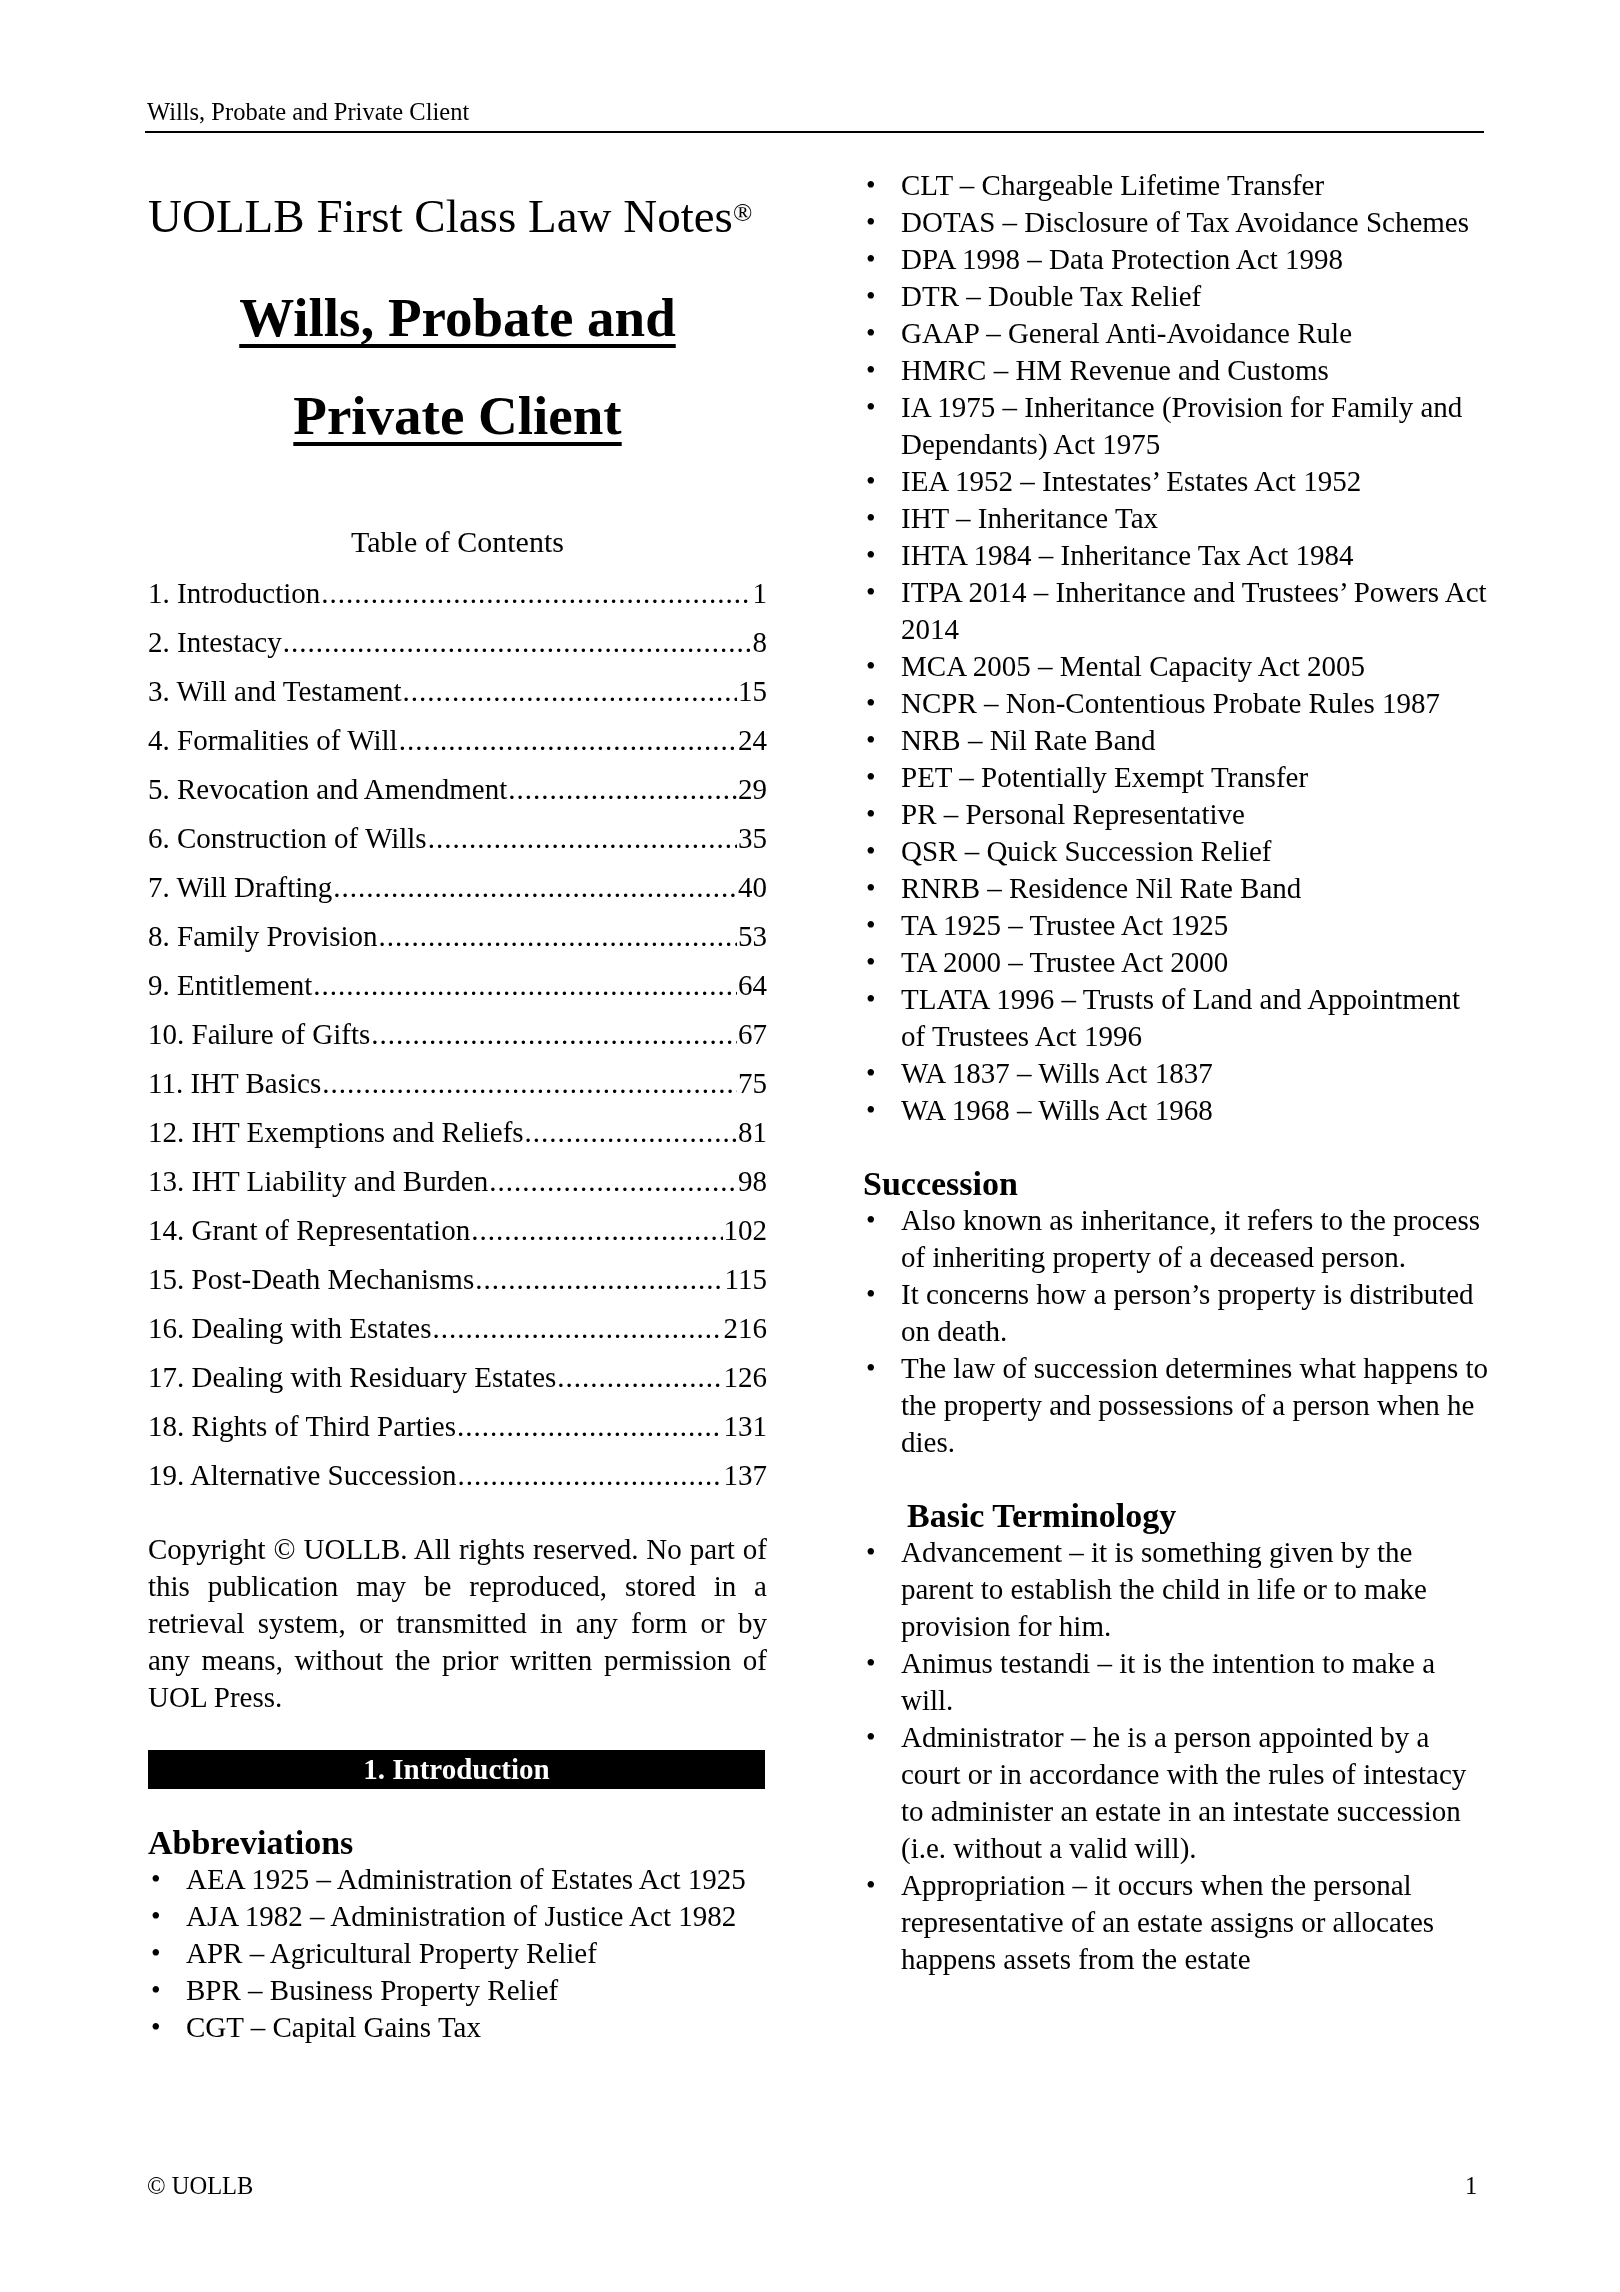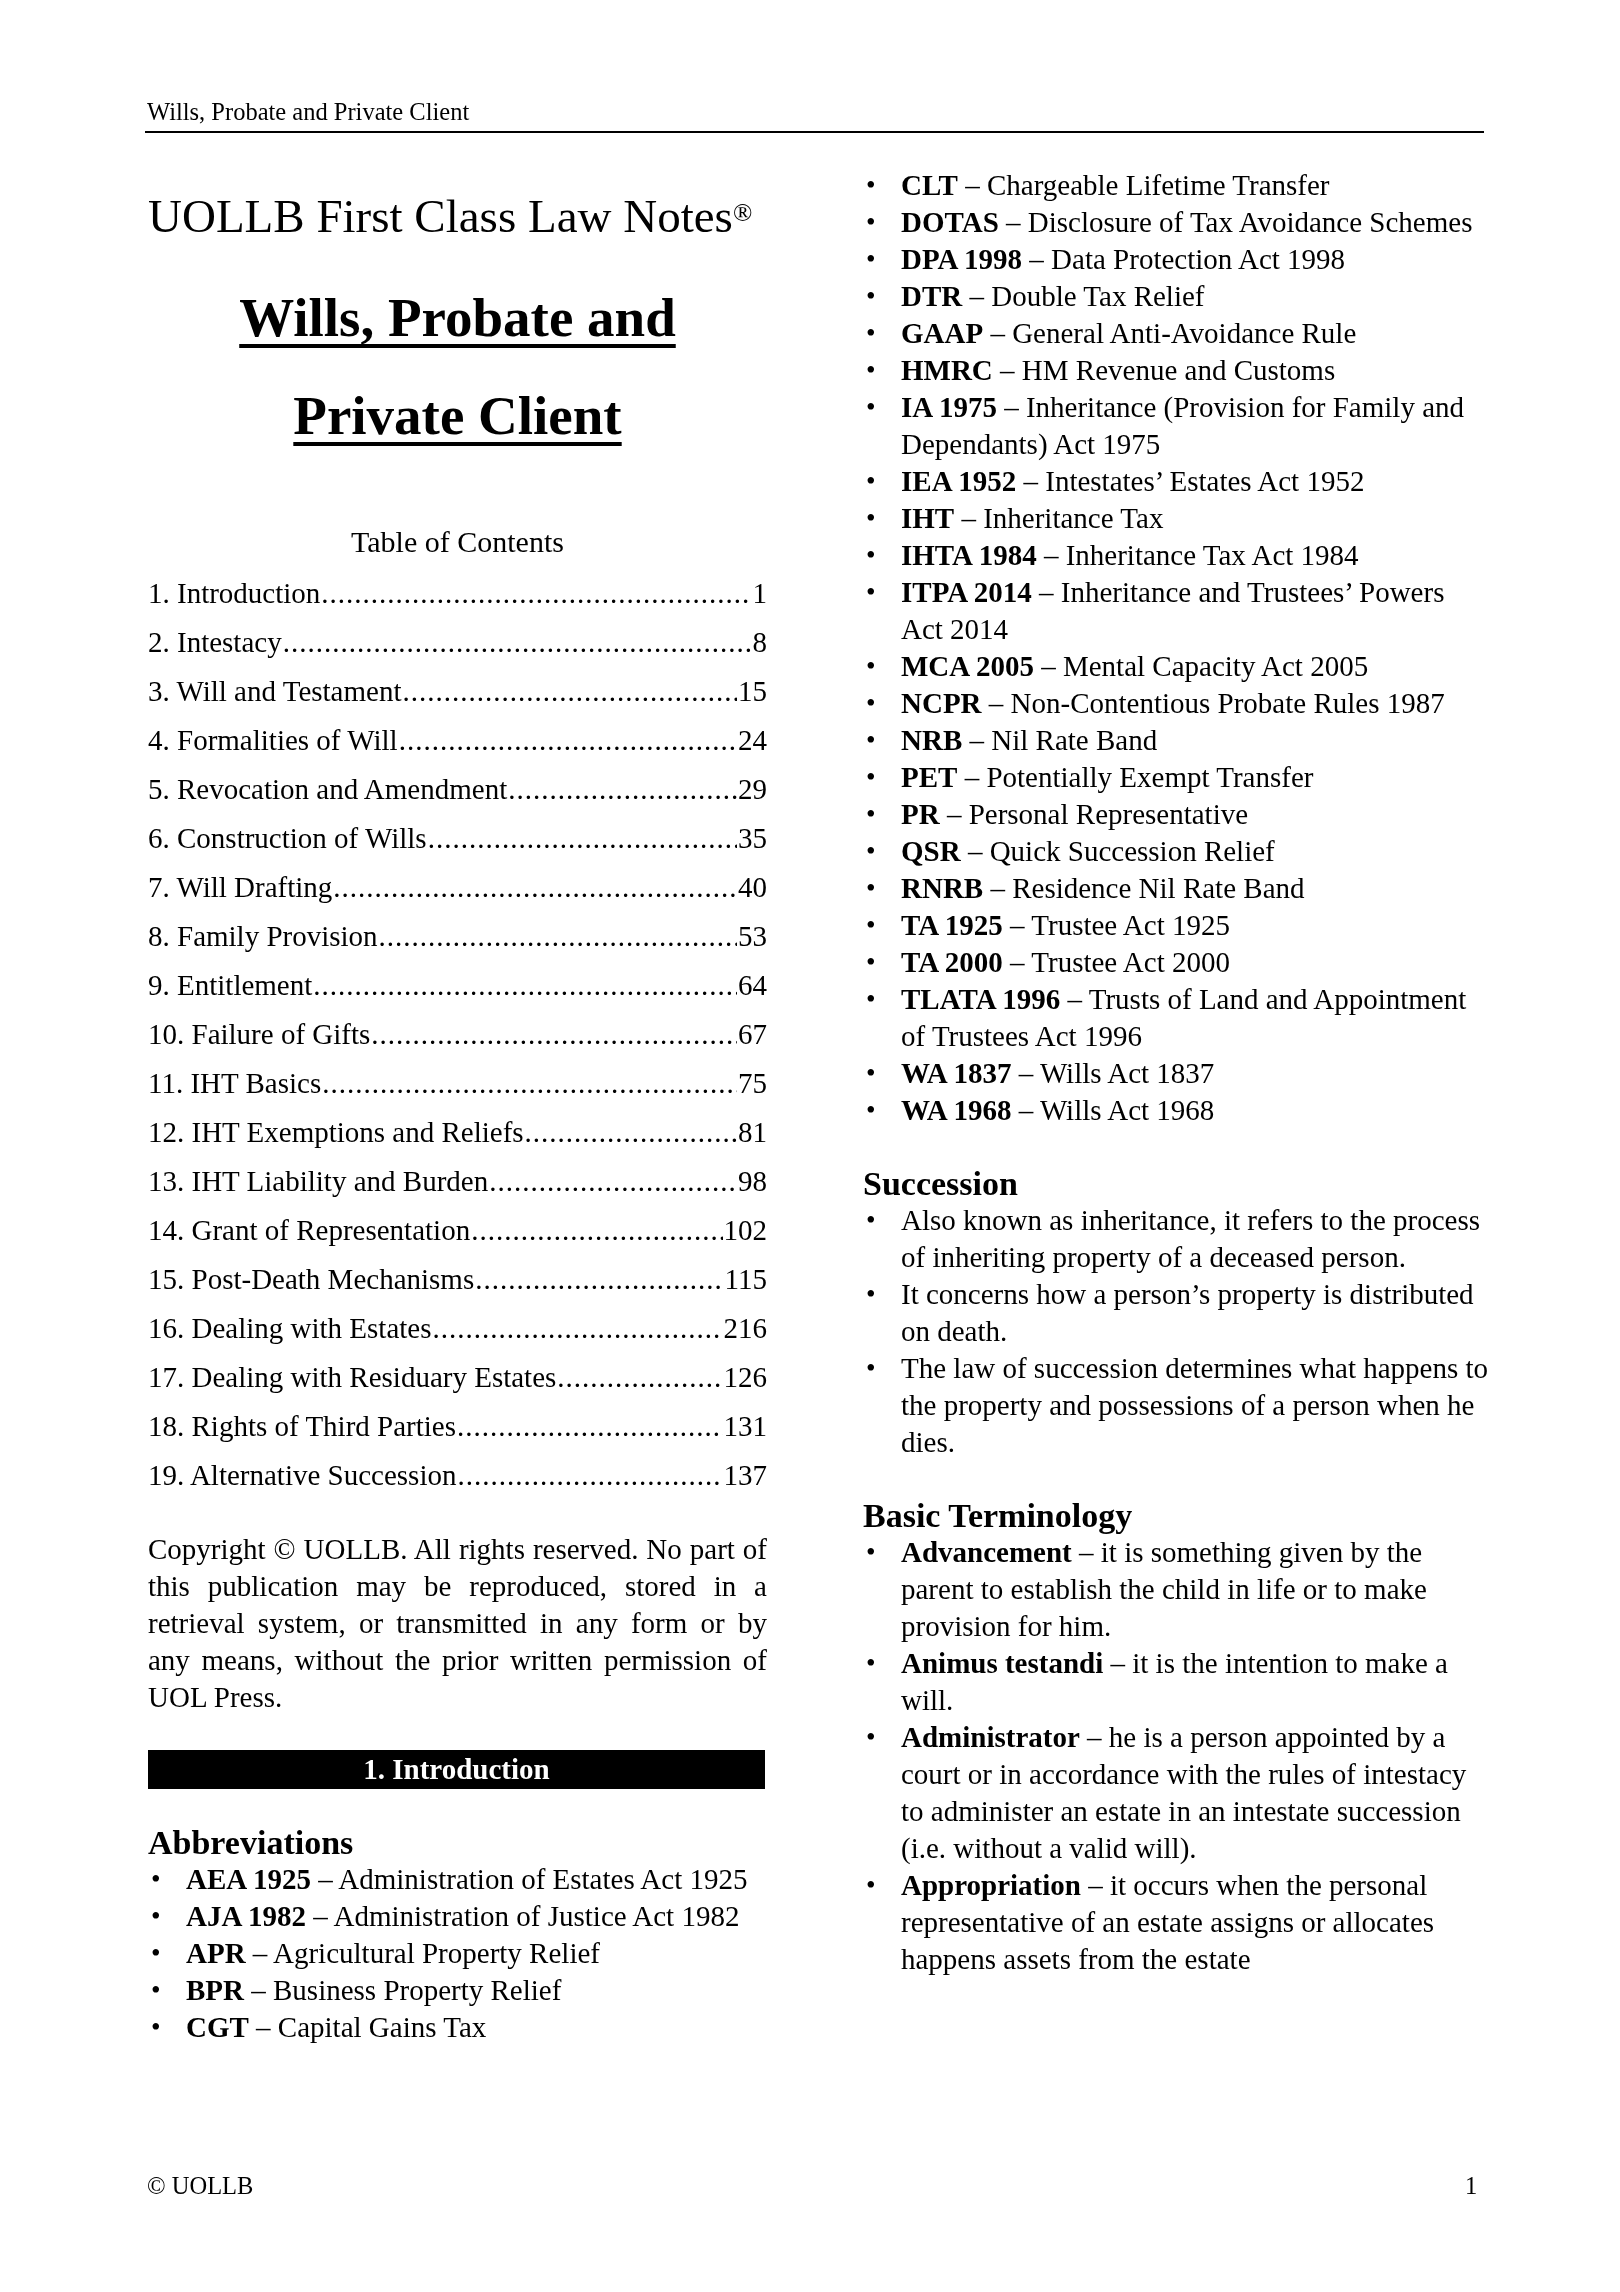--- a/index.html
+++ b/index.html
@@ -23,25 +23,25 @@
   .toc-page { white-space: nowrap; }
 
   #copyright { font-size: 29px; line-height: 37px; text-align: justify; margin-top: 31px; }
   #intro-bar { background: #000; color: #fff; font-weight: bold; font-size: 29px; text-align: center;
                line-height: 39px; margin-top: 34px; width: 617px; }
   .sec-heading { font-weight: bold; font-size: 34px; line-height: 37px; }
   #abbr-heading-left { margin-top: 35px; }
   ul.blist { list-style: none; margin: 0; padding: 0; }
   ul.blist li { position: relative; padding-left: 38px; font-size: 29px; line-height: 37px; }
   ul.blist li .bullet { position: absolute; left: 2.9px; top: 0; font-size: 27.4px; }
-  ul.blist li b { font-weight: bold; }
+  ul.blist li b { font-weight: normal; }
 
   #right-col { left: 863px; top: 167px; width: 627px; }
   #succession-heading { margin-top: 36px; }
-  #terminology-heading { margin-top: 36px; }
+  #terminology-heading { margin-top: 36px; margin-left: 44px; }
 
   #footer-left { left: 147px; top: 2172px; font-size: 24.5px; }
   #footer-right { left: 1465px; top: 2172px; font-size: 24.5px; }
 </style>
 </head>
 <body>
 
 <div id="running-header" class="abs">Wills, Probate and Private Client</div>
 <div id="header-rule" class="abs"></div>
 

